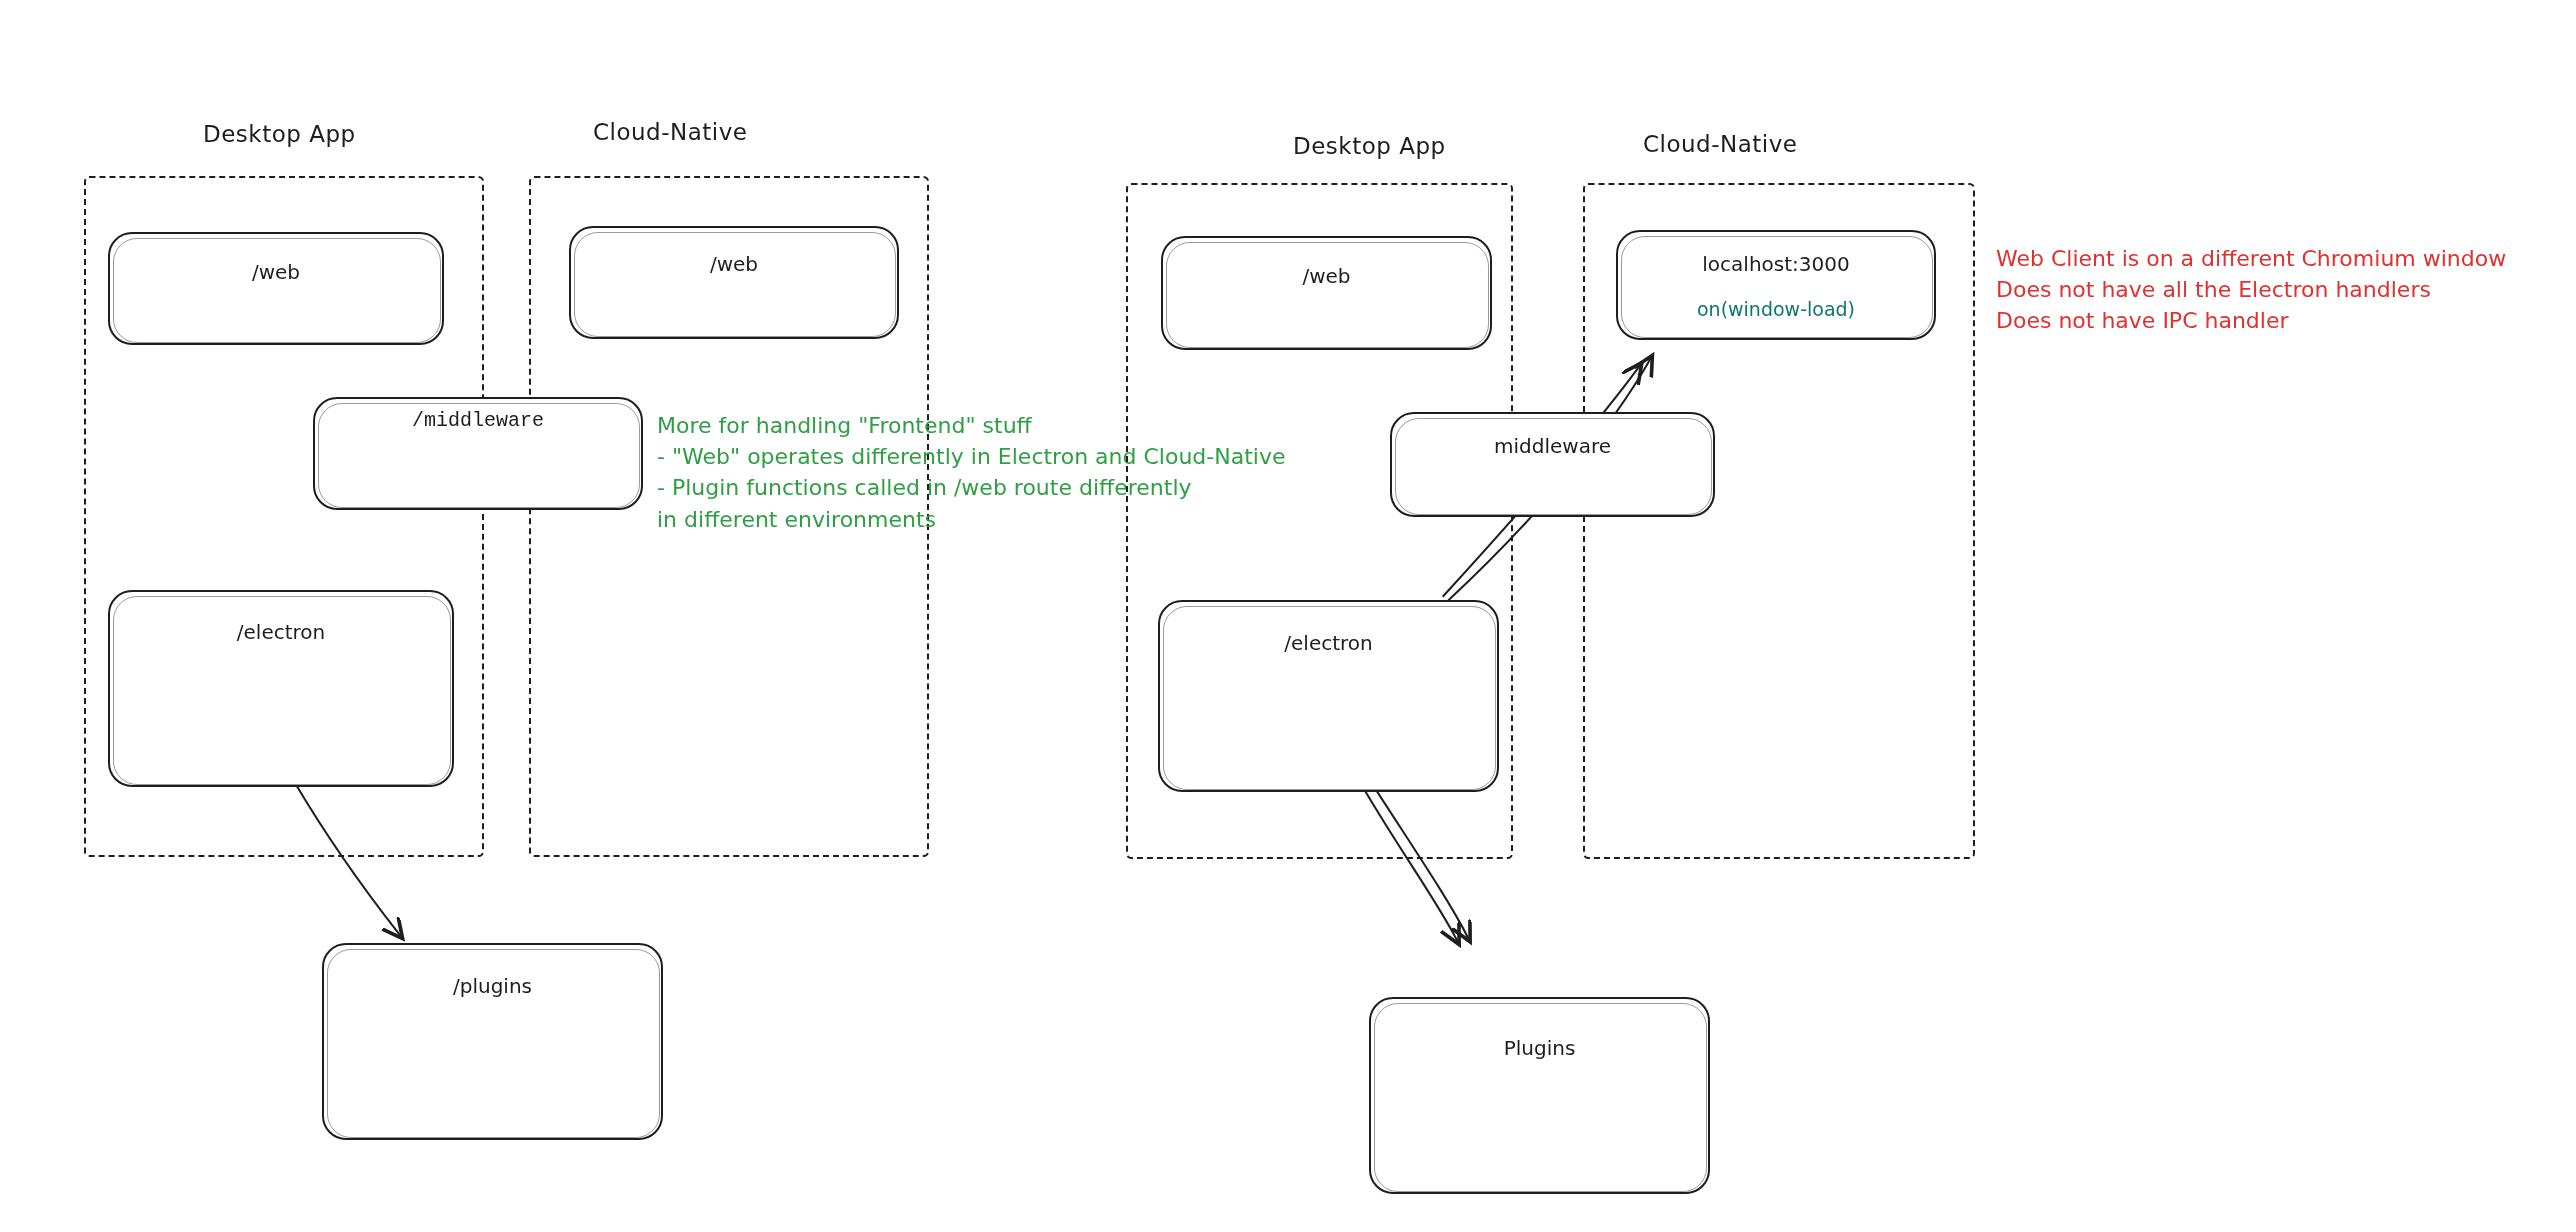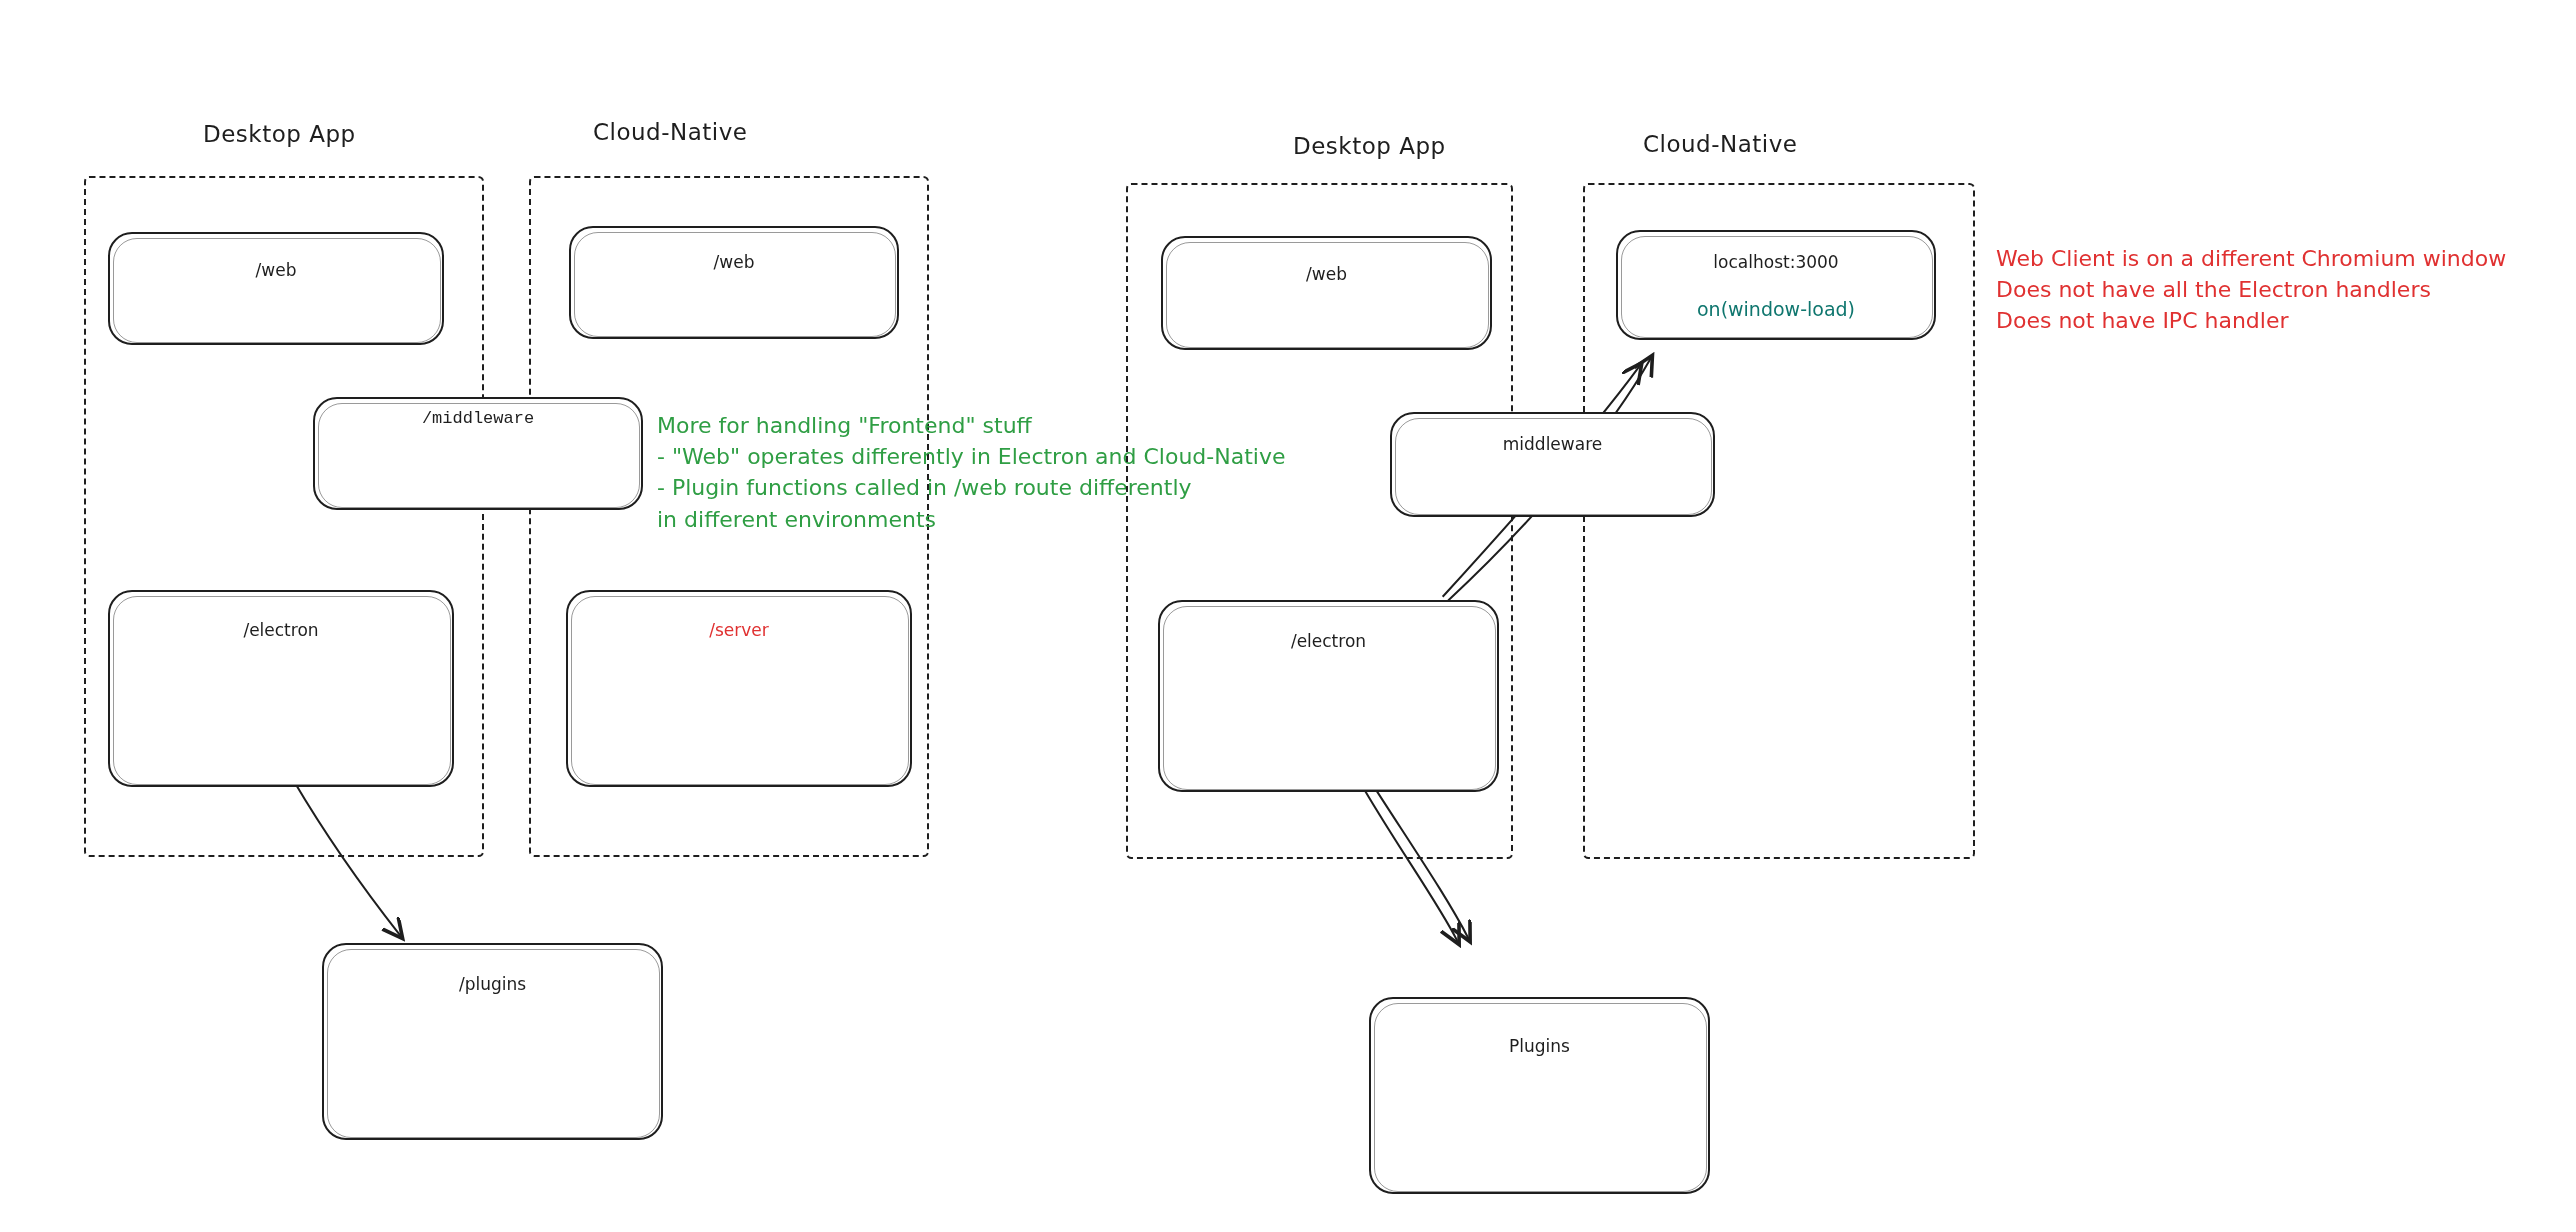--- a/index.html
+++ b/index.html
@@ -45,21 +45,21 @@
     bottom: 0px;
     border: 1.4px solid rgba(30,30,30,0.45);
     border-radius: 24px;
     pointer-events: none;
   }
   .node-label {
     position: absolute;
     left: 0;
     right: 0;
     text-align: center;
-    font-size: 17px;
+    font-size: 20px;
     color: #1e1e1e;
     white-space: nowrap;
   }
   .node-sublabel {
     position: absolute;
     left: 0;
     right: 0;
     text-align: center;
     font-size: 19px;
     color: #0f766e;
@@ -119,23 +119,20 @@
   </div>
 
   <div class="node" style="left:313px; top:397px; width:330px; height:113px;">
     <div class="node-label" style="top:10px;font-family:Liberation Mono, monospace;">/middleware</div>
   </div>
 
   <div class="node" style="left:108px; top:590px; width:346px; height:197px;">
     <div class="node-label" style="top:27.5px;">/electron</div>
   </div>
 
-  <div class="node" style="left:566px; top:590px; width:346px; height:197px;">
-    <div class="node-label red" style="top:27.5px;">/server</div>
-  </div>
 
   <div class="node" style="left:322px; top:943px; width:341px; height:197px;">
     <div class="node-label" style="top:29px;">/plugins</div>
   </div>
 
   <div class="note green" style="left:657px; top:410px;">More for handling "Frontend" stuff
 - "Web" operates differently in Electron and Cloud-Native
 - Plugin functions called in /web route differently
 in different environments</div>
 

